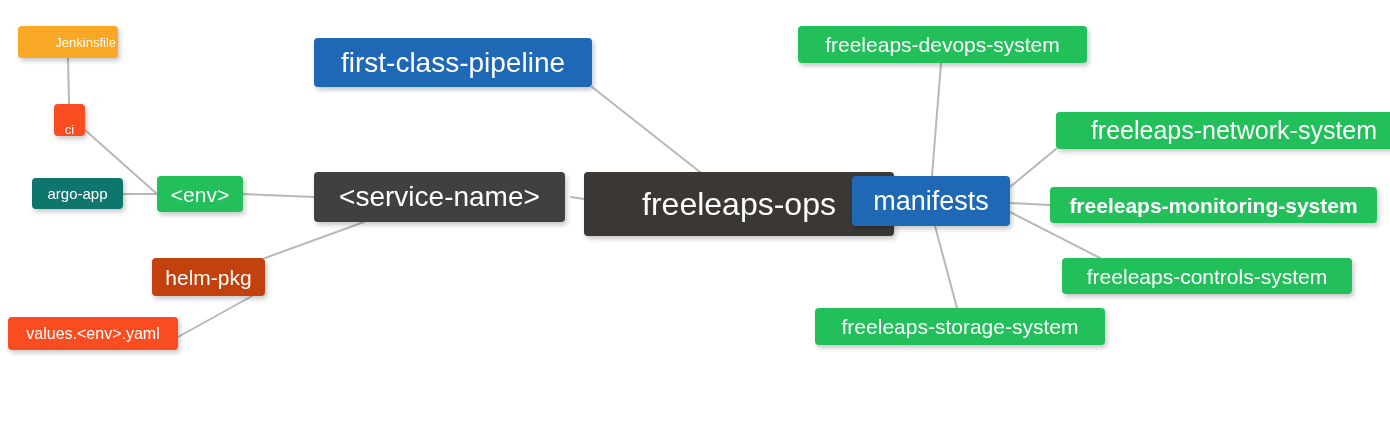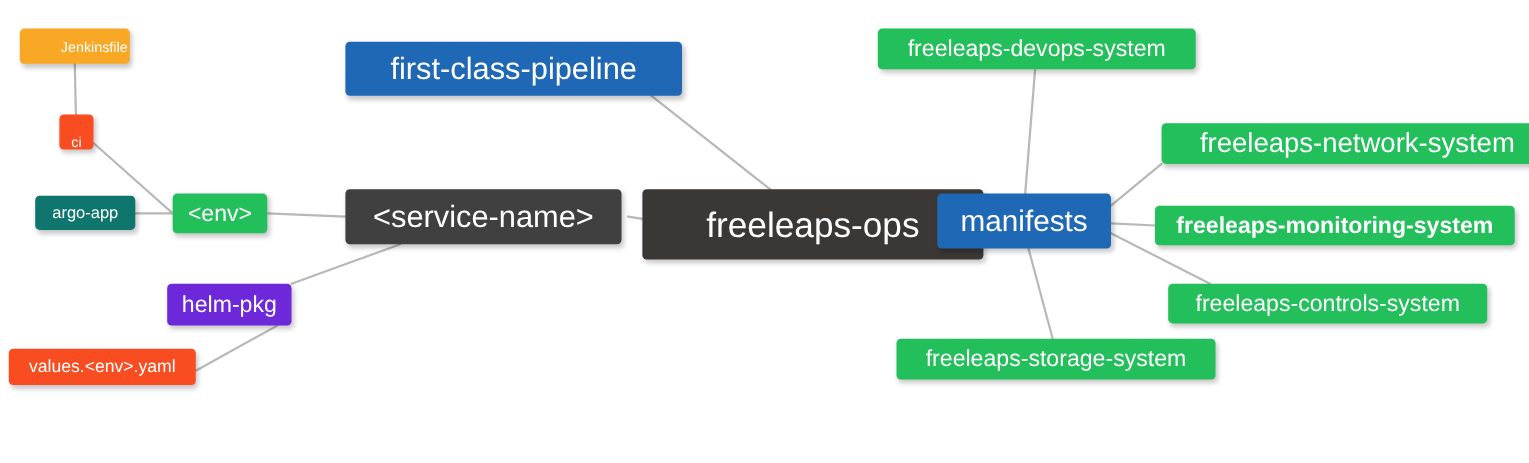--- a/index.html
+++ b/index.html
@@ -70,27 +70,27 @@
       </div>
       <div class="node" style="left: 54px; top: 104px; width: 31px; height: 32px; background: rgb(249, 77, 33); font-size: 13px; align-items: flex-end;">
         <span class="node-label">ci</span>
       </div>
       <div class="node" style="left: 32px; top: 178px; width: 91px; height: 31px; background: #0f766e; font-size: 15px;">
         <span class="node-label">argo-app</span>
       </div>
       <div class="node" style="left: 157px; top: 176px; width: 86px; height: 36px; background: rgb(34, 191, 91); font-size: 21px;">
         <span class="node-label">&lt;env&gt;</span>
       </div>
-      <div class="node" style="left: 152px; top: 258px; width: 113px; height: 38px; background: #6d28d9; font-size: 21px;">
+      <div class="node" style="left: 152px; top: 258px; width: 113px; height: 38px; background: #c2410c; font-size: 21px;">
         <span class="node-label">helm-pkg</span>
       </div>
       <div class="node" style="left: 8px; top: 317px; width: 170px; height: 33px; background: rgb(249, 77, 33); font-size: 16px;">
         <span class="node-label">values.&lt;env&gt;.yaml</span>
       </div>
-      <div class="node" style="left: 314px; top: 38px; width: 306px; height: 49px; background: rgb(31, 104, 181); font-size: 28px;">
+      <div class="node" style="left: 314px; top: 38px; width: 278px; height: 49px; background: rgb(31, 104, 181); font-size: 28px;">
         <span class="node-label">first-class-pipeline</span>
       </div>
       <div class="node" style="left: 314px; top: 172px; width: 251px; height: 50px; background: #404040; font-size: 28px;">
         <span class="node-label">&lt;service-name&gt;</span>
       </div>
       <div class="node" style="left: 584px; top: 172px; width: 310px; height: 64px; background: rgb(59, 55, 52); font-size: 32px;">
         <span class="node-label">freeleaps-ops</span>
       </div>
       <div class="node" style="left: 852px; top: 176px; width: 158px; height: 50px; background: rgb(31, 104, 181); font-size: 27px;">
         <span class="node-label">manifests</span>

